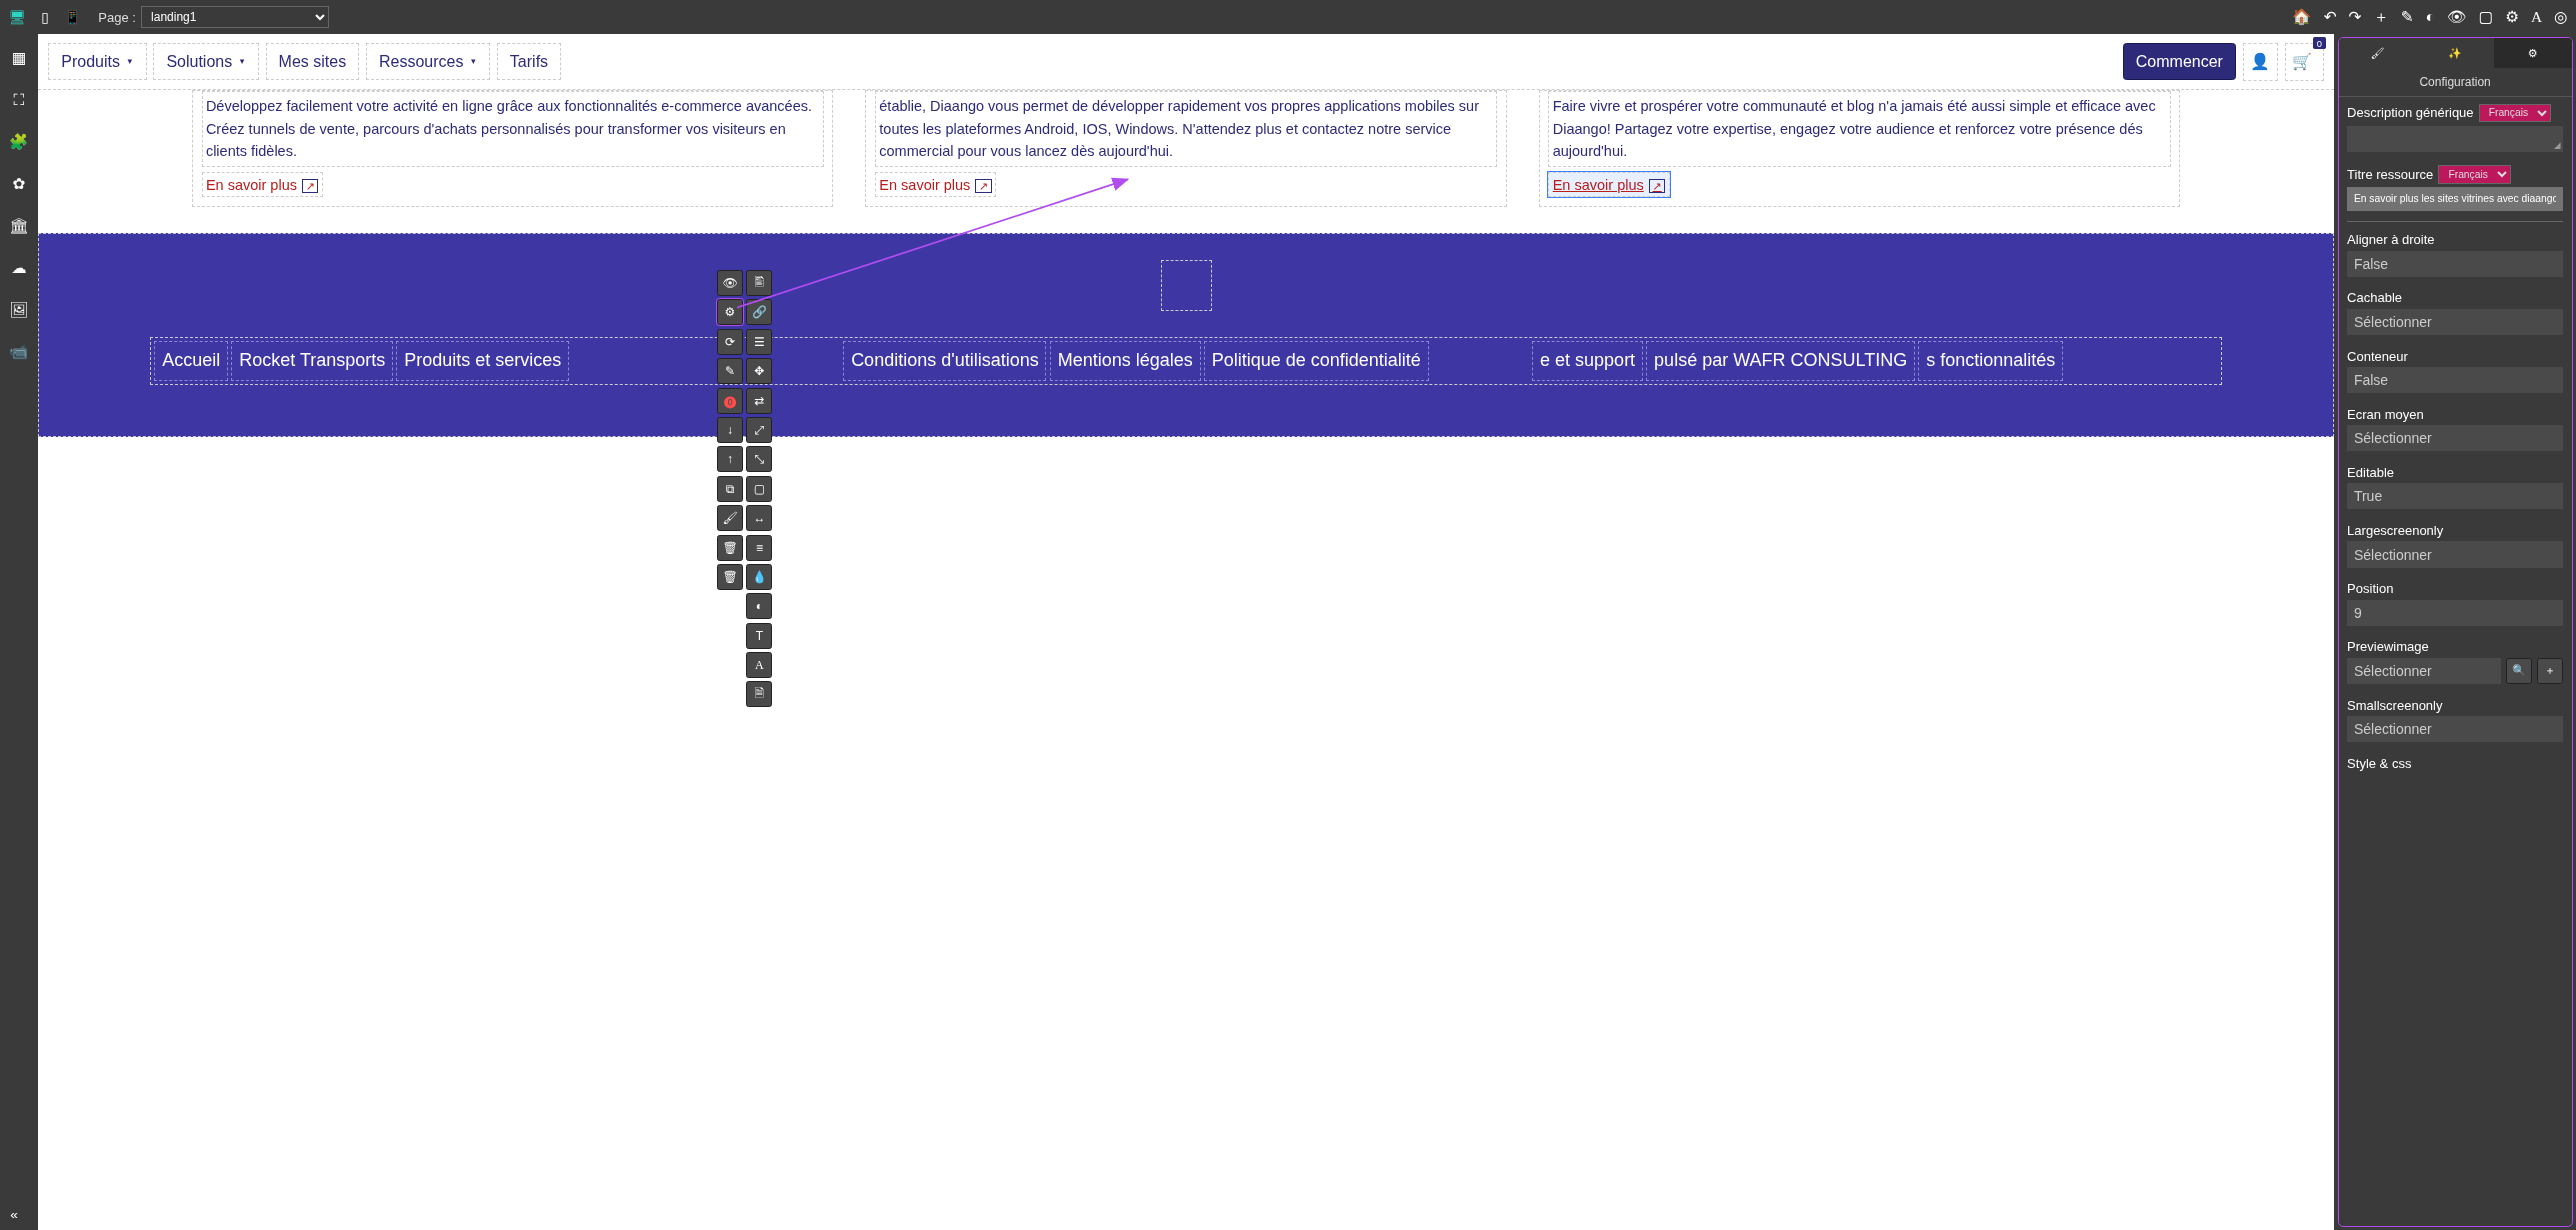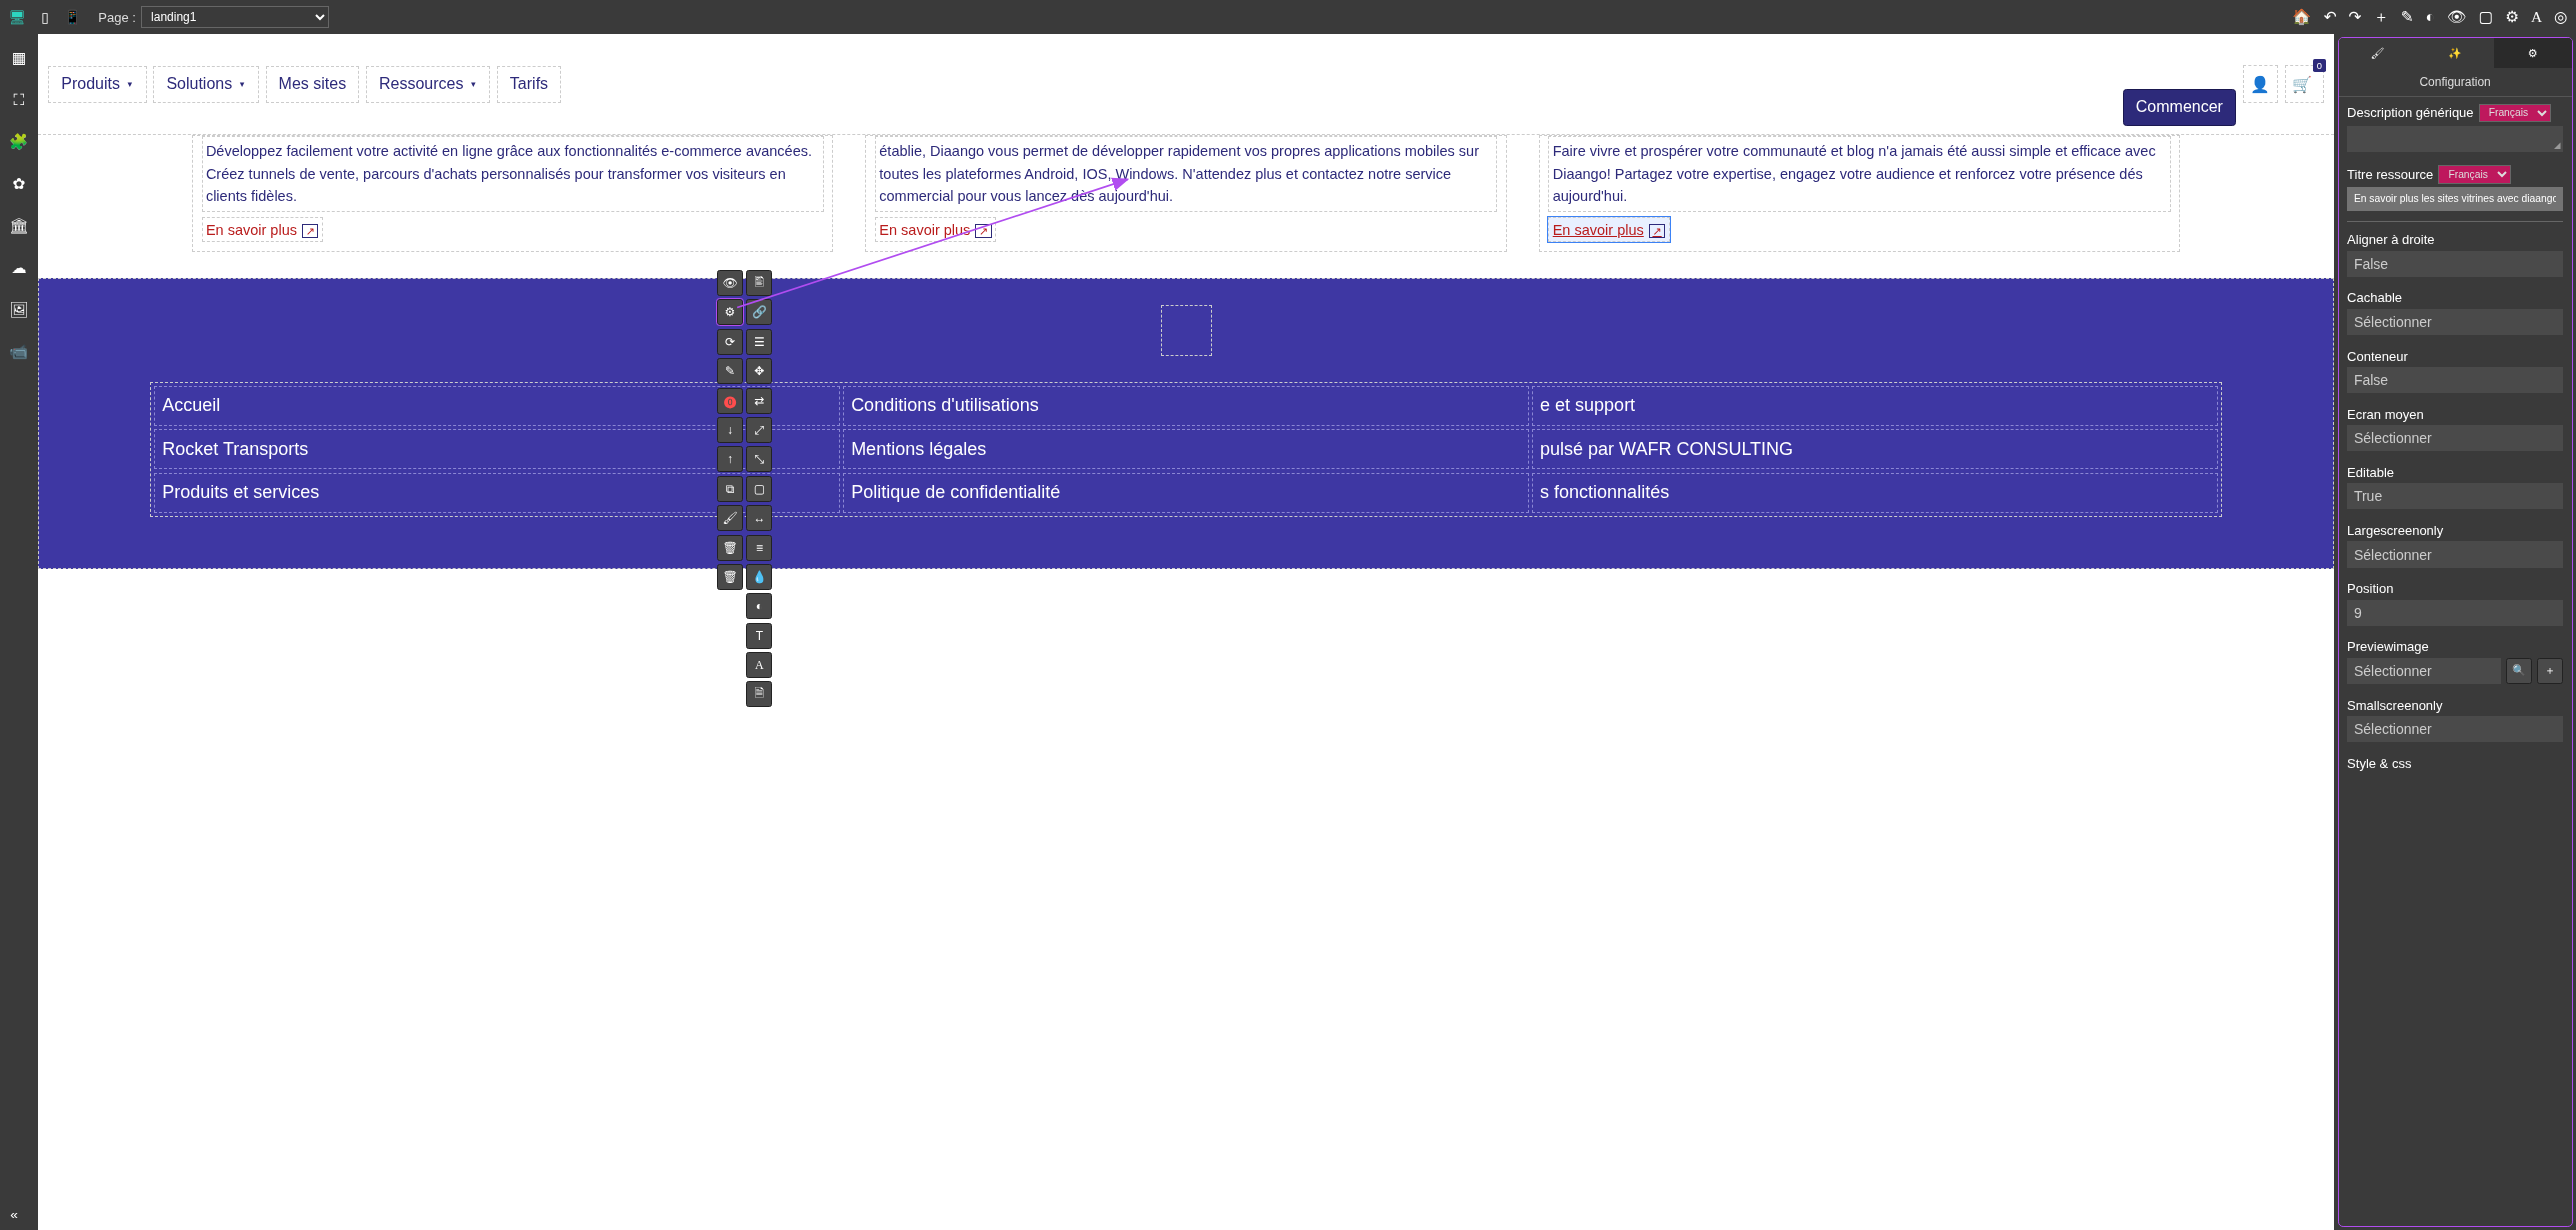--- a/index.html
+++ b/index.html
@@ -17,38 +17,38 @@
 
 
 .main { flex:1; display:flex; overflow:hidden; }
 .left-rail { width:38px; background:#3a3a3a; display:flex; flex-direction:column; align-items:center; padding-top:15.4px; gap:24px; }
 .left-rail span { font-size:15.4px; color:#fff; cursor:pointer; }
 .canvas-wrap { flex:1; background:#fff; overflow:hidden; position:relative; }
 
 
 .site-nav { display:flex; align-items:center; gap:6.8px; padding:8.5px 10.3px; border-bottom:0.9px dashed #ccc; background:#fff; }
 .nav-item { border:0.9px dashed #ccc; padding:8.5px 12px; color:#2d2a7a; font-size:16px; cursor:pointer; display:flex; align-items:center; gap:3.4px; }
-.nav-item.cta { background:#2d2a7a; color:#fff; border:1.7px solid #1a1850; border-radius:3.4px;margin-top:46px; }
+.nav-item.cta { background:#2d2a7a; color:#fff; border:1.7px solid #1a1850; border-radius:3.4px; }
 .nav-spacer { flex:1; }
 .nav-badge { font-size:9.4px; background:#2d2a7a; color:#fff; padding:0.9px 4.3px; border-radius:1.7px; }
 .caret:after { content:"▼"; font-size:7.7px; margin-left:2.6px; }
 
 
 .cards { display:flex; gap:32px; padding:0 154px 26px 154px; }
 .card { flex:1; border:0.9px dashed #ccc; padding:0 8.5px 8.5px 8.5px; }
 .card-text { border:0.9px dashed #ccc; color:#2d2a7a; font-size:14.5px; line-height:1.55; padding:3.4px; }
 .card-link { border:0.9px dashed #ccc; margin-top:5.1px; padding:3.4px; display:inline-block; color:#b91c1c; font-size:14.5px; }
 .card-link.selected { outline:1.7px solid #3b82f6; background:#e8f0ff; text-decoration:underline; }
 .link-icon { margin-left:5.1px; border:0.9px solid #2d2a7a; padding:0 2.6px; font-size:11px; }
 
 
 .footer { background:#3e37a3; color:#fff; padding:26px 111px 51px 111px; border:0.9px dashed #ccc; }
 .footer-logo { width:51px; height:51px; border:0.9px dashed #ccc; margin:0 auto 26px auto; }
 .footer-grid { display:flex; gap:3.4px; border:0.9px dashed #ccc; padding:3.4px; }
-.footer-col { flex:1; display:flex; flex-direction:column; gap:3.4px; }
+.footer-col { flex:1; display:flex; flex-direction:row; gap:3.4px; }
 .footer-col div { border:0.9px dashed #8b87d4; padding:8.5px 6.8px; font-size:18px; }
 
 
 .float-tb { position:absolute; top:236px; left:679px; display:flex; gap:3.4px; z-index:50; }
 .float-col { display:flex; flex-direction:column; gap:3.4px; }
 .float-btn { width:26px; height:26px; background:#4a4a4a; border:0.9px solid #222; color:#fff; display:flex; align-items:center; justify-content:center; font-size:12px; cursor:pointer; border-radius:2.6px; }
 .float-btn.active { outline:1.7px solid #b14df0; }
 .float-btn.warn { color:#ff4d4d; }
 
 

